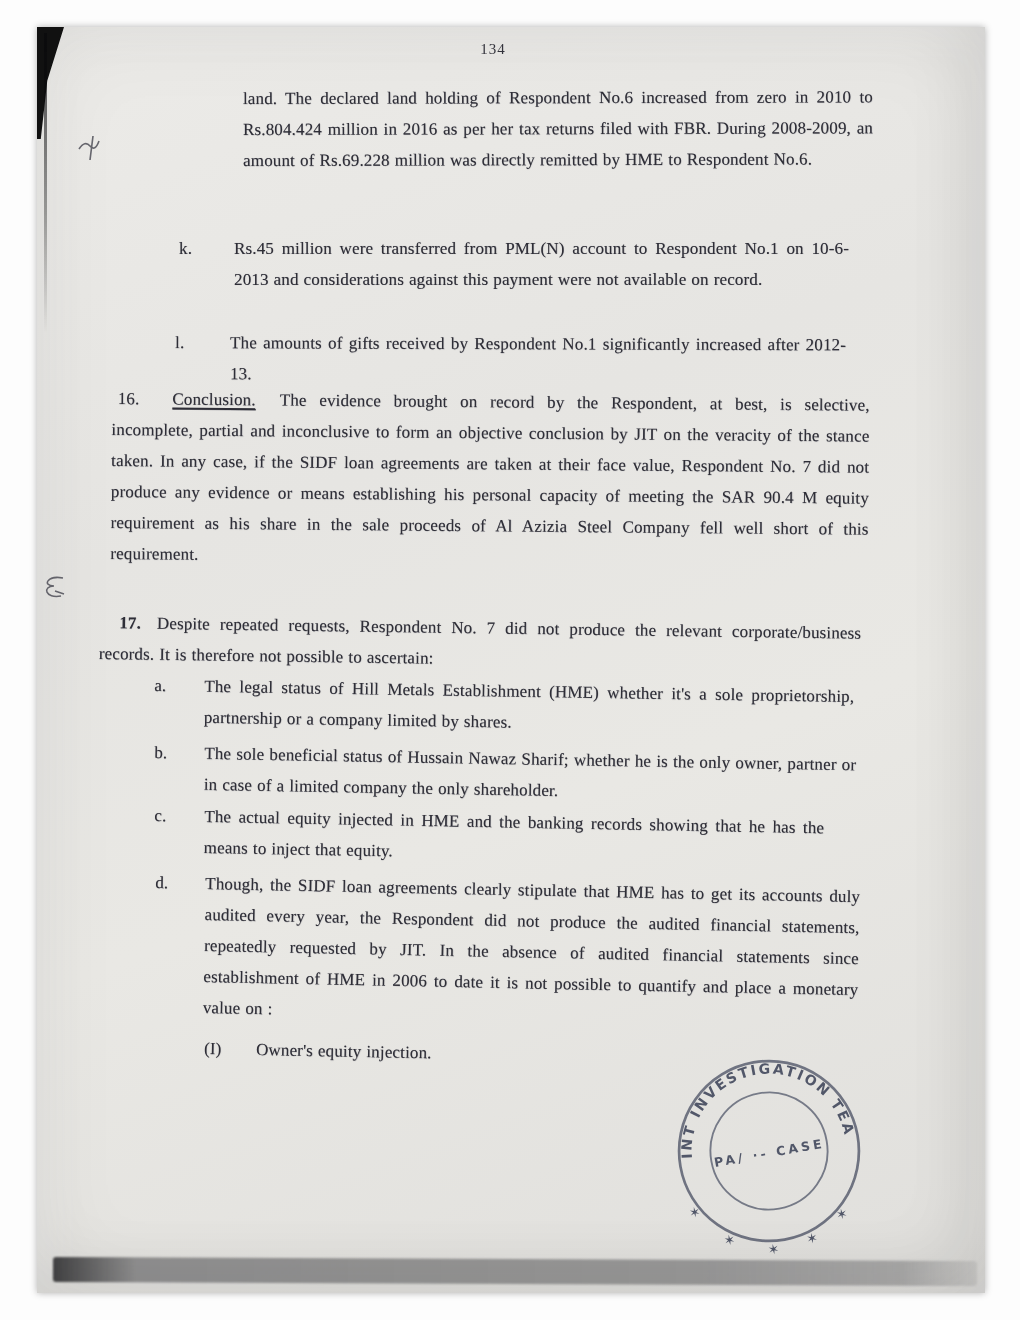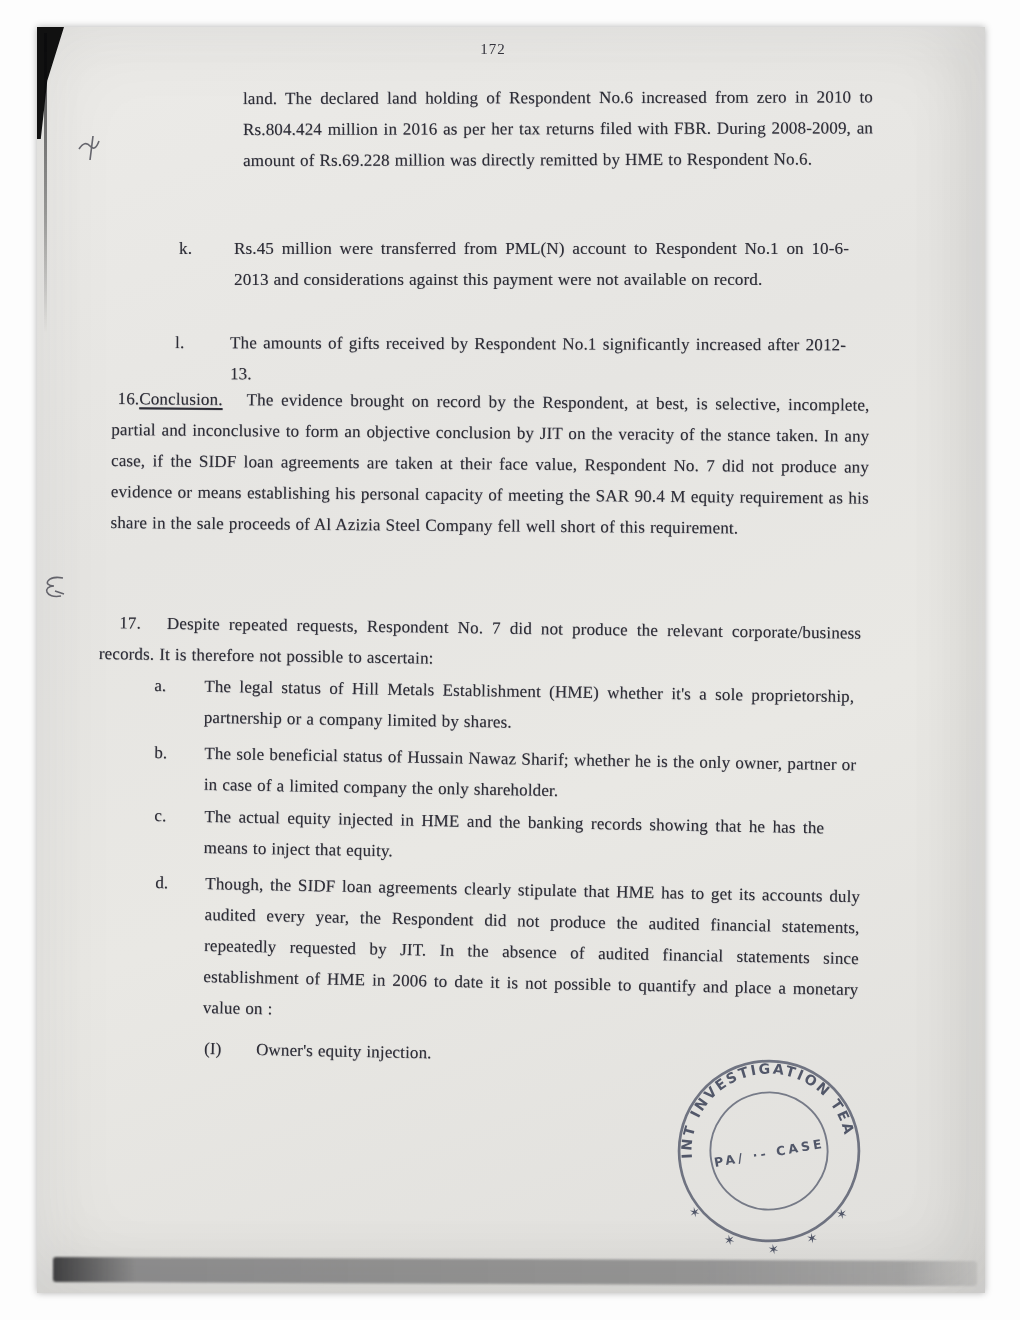--- a/index.html
+++ b/index.html
@@ -38,24 +38,24 @@
     padding-right:36px; font-size:15px; letter-spacing:1px; color:#33333c; }
 
   .para, .item { position:absolute; font-size:17px; line-height:31px; color:#2e2e37;
     text-align:justify; letter-spacing:.15px; word-spacing:.6px;
     text-shadow:.3px .3px .7px rgba(40,40,55,.45); transform-origin:left center; }
 
   .p-cont { left:206px; top:56px;  width:630px; transform:rotate(-.15deg); }
   .p16    { left:74px;  top:356px; width:758px; transform:rotate(.5deg); text-indent:6px; }
   .p17    { left:62px;  top:580px; width:762px; transform:rotate(.8deg); text-indent:20px; }
 
-  .pnum  { margin-right:0; }
+  .pnum  { margin-right:33px; }
   .phead { text-decoration:underline; text-decoration-thickness:1.5px; text-underline-offset:3px;
            margin-right:24px; }
-  .pnum17{ margin-right:26px; }
+  .pnum17{ margin-right:16px;font-weight:bold; }
 
   .item { display:flex; }
   .ilabel { flex:0 0 55px; }
   .itext  { flex:1; text-align:justify; }
 
   .item-k { left:142px; top:206px; width:670px; }
   .item-k .itext { max-width:615px; }
   .item-l { left:138px; top:300px; width:672px; transform:rotate(.2deg); }
   .item-l .itext { max-width:616px; }
 
@@ -84,21 +84,21 @@
 </style>
 </head>
 <body>
 
 <div class="canvas">
   <div class="page">
 
     <div class="corner-wedge"></div>
     <div class="left-line"></div>
 
-    <div class="pageno">172</div>
+    <div class="pageno">134</div>
 
     <svg class="hmark hmark1" width="28" height="30" viewBox="0 0 28 30">
       <path d="M2 16 q6 -9 11 -3 t9 -5" stroke="#3b3b46" stroke-width="1.6" fill="none"></path>
       <path d="M16 3 L13 27" stroke="#3b3b46" stroke-width="1.6" fill="none"></path>
     </svg>
 
     <svg class="hmark hmark2" width="30" height="30" viewBox="0 0 30 30">
       <path d="M24 5 C8 2 3 13 15 13 C3 13 6 26 22 23 M16 18 l9 3" stroke="#3b3b46" stroke-width="1.5" fill="none"></path>
     </svg>
 

